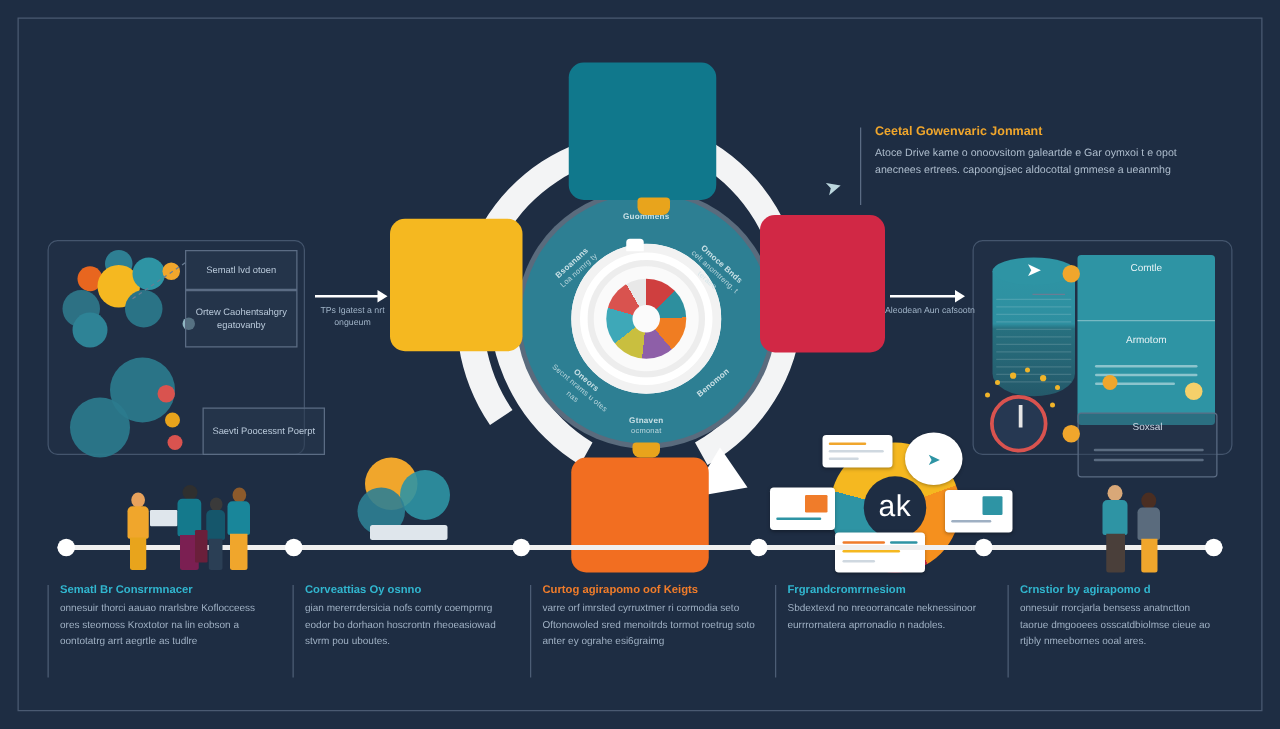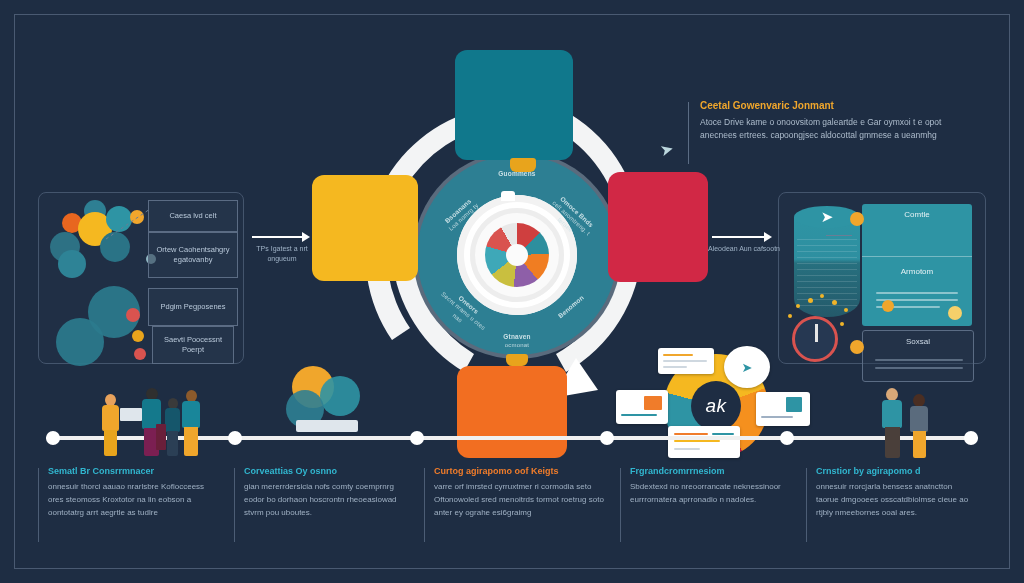--- a/index.html
+++ b/index.html
@@ -183,21 +183,21 @@
       #f5901e 70deg 150deg,
       #d12845 150deg 215deg,
       #2e94a4 215deg 285deg,
       #f5b820 285deg 360deg
     );
   }
   .ak-hole {
     position: absolute; left: 51px; top: 29px; width: 50px; height: 50px;
     border-radius: 50%; background: #1e2d43;
     display: flex; align-items: center; justify-content: center;
-    color: #ffffff; font-size: 19px; letter-spacing: .5px; font-style: italic;
+    color: #ffffff; font-size: 24px; letter-spacing: .5px;
   }
   .mini-card {
     position: absolute; background: #ffffff; border-radius: 3px;
     box-shadow: 0 1px 3px rgba(0,0,0,0.3);
   }
   .mc-line { position: absolute; height: 2px; border-radius: 1px; }
 
   
   .callout { position: absolute; left: 700px; top: 100px; width: 250px; }
   .callout-rule {
@@ -307,24 +307,23 @@
   <div class="bubble" style="left:58px;top:250px;width:28px;height:28px;background:#2e8396;"></div>
   <div class="bubble" style="left:100px;top:232px;width:30px;height:30px;background:#2a7386;"></div>
   <div class="bubble" style="left:88px;top:286px;width:52px;height:52px;background:#2b7b8d;opacity:.92;"></div>
   <div class="bubble" style="left:56px;top:318px;width:48px;height:48px;background:#2b7b8d;opacity:.92;"></div>
   <div class="bubble" style="left:130px;top:210px;width:14px;height:14px;background:#f0a62c;"></div>
   <div class="bubble" style="left:126px;top:308px;width:14px;height:14px;background:#d9534f;"></div>
   <div class="bubble" style="left:132px;top:330px;width:12px;height:12px;background:#e8a41c;"></div>
   <div class="bubble" style="left:134px;top:348px;width:12px;height:12px;background:#d9534f;"></div>
   <div class="bubble" style="left:146px;top:254px;width:10px;height:10px;background:#8fb6c2;"></div>
 
-  <div class="lbl-box" style="left:148px;top:200px;width:90px;height:32px;">Caesa lvd celt</div>
+  <div class="lbl-box" style="left:148px;top:200px;width:90px;height:32px;">Sematl lvd otoen</div>
   <div class="lbl-box" style="left:148px;top:232px;width:90px;height:46px;">Ortew Caohentsahgry egatovanby</div>
-  <div class="lbl-box" style="left:148px;top:288px;width:90px;height:38px;">Pdgim Pegposenes</div>
-  <div class="lbl-box" style="left:152px;top:326px;width:82px;height:38px;">Saevti Poocessnt Poerpt</div>
+  <div class="lbl-box" style="left:162px;top:326px;width:98px;height:38px;">Saevti Poocessnt Poerpt</div>
 
   <svg style="position:absolute;left:104px;top:205px;width:50px;height:50px;">
     <line x1="2" y1="34" x2="46" y2="4" stroke="#6a7d94" stroke-width="1" stroke-dasharray="3,3"></line>
   </svg>
 
   <div class="panel panel-right"></div>
 
   <div class="db-cyl">
     <div class="db-body"></div>
     <div class="db-lines">
@@ -338,21 +337,21 @@
         <i style="top:64px"></i>
         <i style="top:70px"></i>
       <i style="top:76px"></i>
         <i style="top:82px"></i>
         <i style="top:88px"></i>
     </div>
     <div class="db-top"></div>
     <div class="db-bird">➤</div>
   </div>
 
-  <div class="card-filled" style="left:862px;top:204px;width:110px;height:122px;">
+  <div class="card-filled" style="left:862px;top:204px;width:110px;height:136px;">
     <div class="card-title">Comtle</div>
     <div style="position:absolute;left:0;top:52px;width:110px;height:1px;background:rgba(255,255,255,0.35);"></div>
     <div class="card-title" style="margin-top:48px;">Armotom</div>
     <div class="bar" style="left:14px;top:88px;width:82px;"></div>
     <div class="bar" style="left:14px;top:95px;width:82px;"></div>
     <div class="bar" style="left:14px;top:102px;width:64px;"></div>
   </div>
 
   <div class="card-out" style="left:862px;top:330px;width:112px;height:52px;">
     <div class="card-title dark">Soxsal</div>

